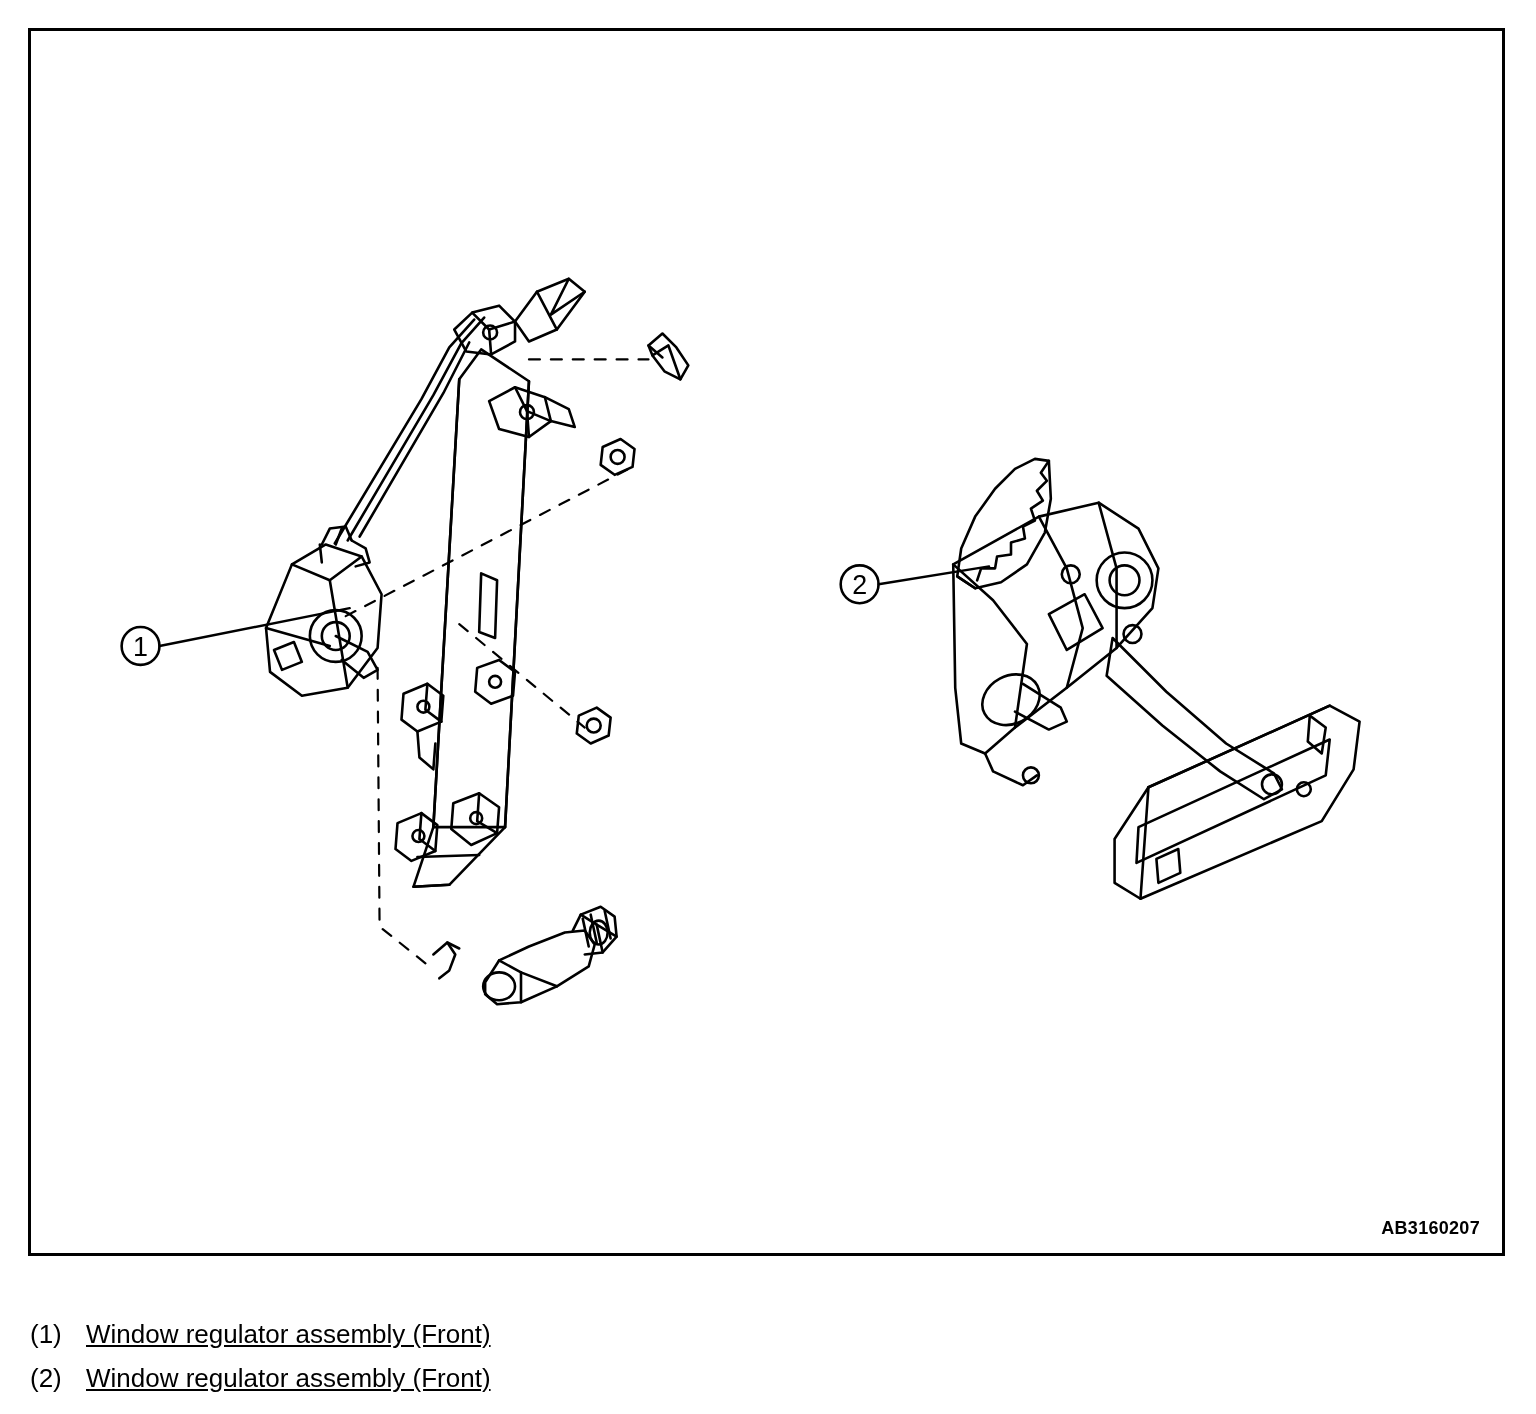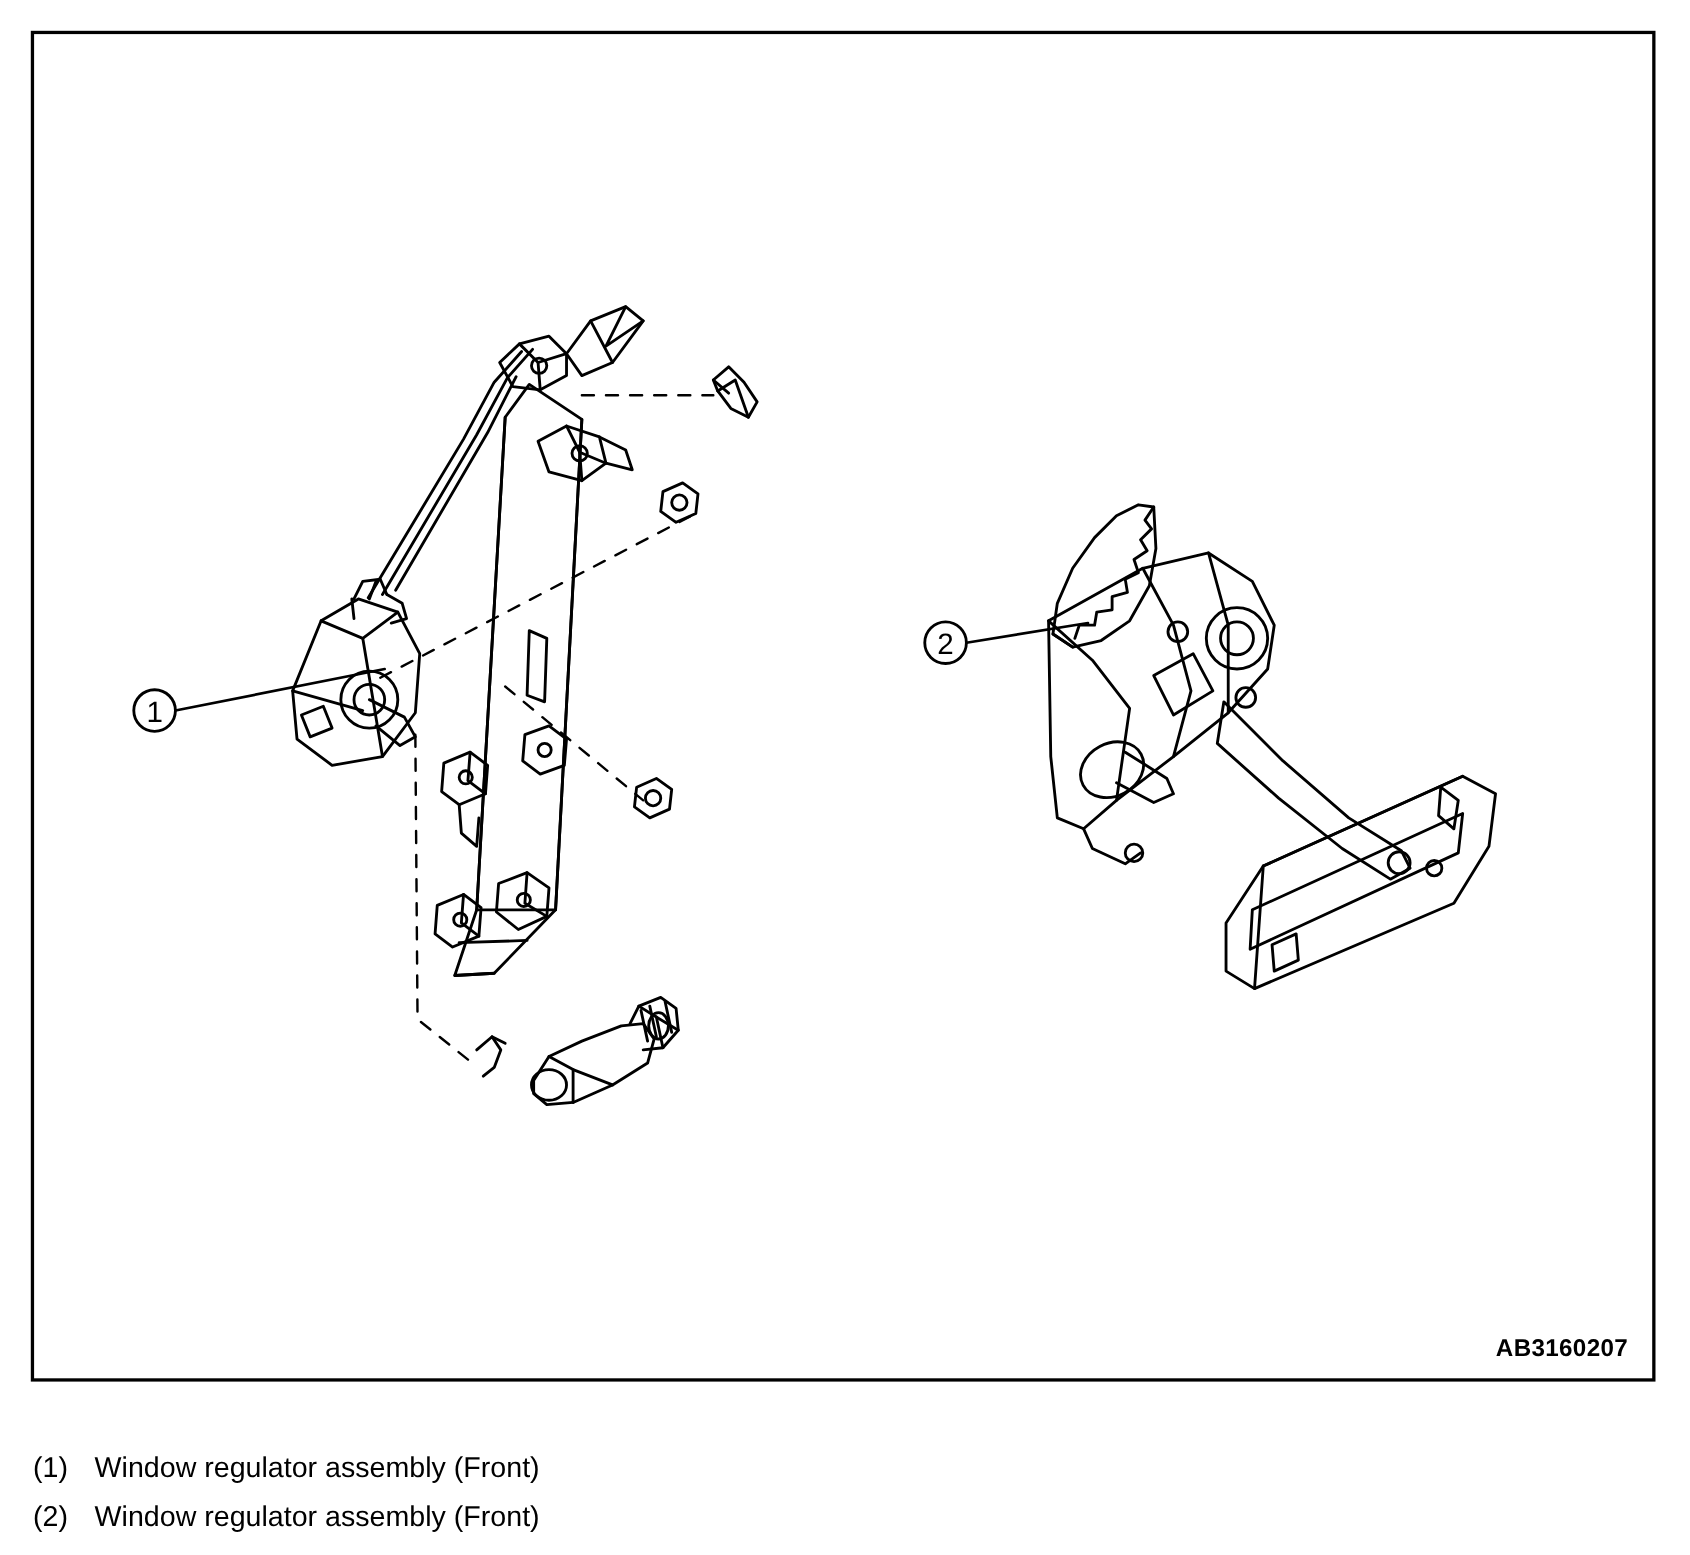--- a/index.html
+++ b/index.html
@@ -35,21 +35,21 @@
     position: absolute;
     left: 0; top: 0;
     width: 100%;
     height: 100%;
     display: block;
   }
   .fig-code {
     position: absolute;
     right: 22px;
     bottom: 14px;
-    font-size: 22px;
+    font-size: 18px;
     font-weight: bold;
     letter-spacing: 0.3px;
     font-family: "Liberation Sans", sans-serif;
   }
   .legend {
     position: absolute;
     left: 30px;
     top: 1312px;
     width: 900px;
   }
@@ -60,20 +60,21 @@
     line-height: 44px;
     font-family: "Liberation Sans", sans-serif;
     white-space: nowrap;
   }
   .legend-num {
     width: 56px;
     flex: none;
   }
   .legend-text {
     flex: 1;
+    text-decoration: underline;
   }
 </style>
 </head>
 <body>
 
 <div id="page">
 
   <div class="figure-frame">
 
     <svg class="figure-svg" viewBox="0 0 1477 1228" preserveAspectRatio="none">

